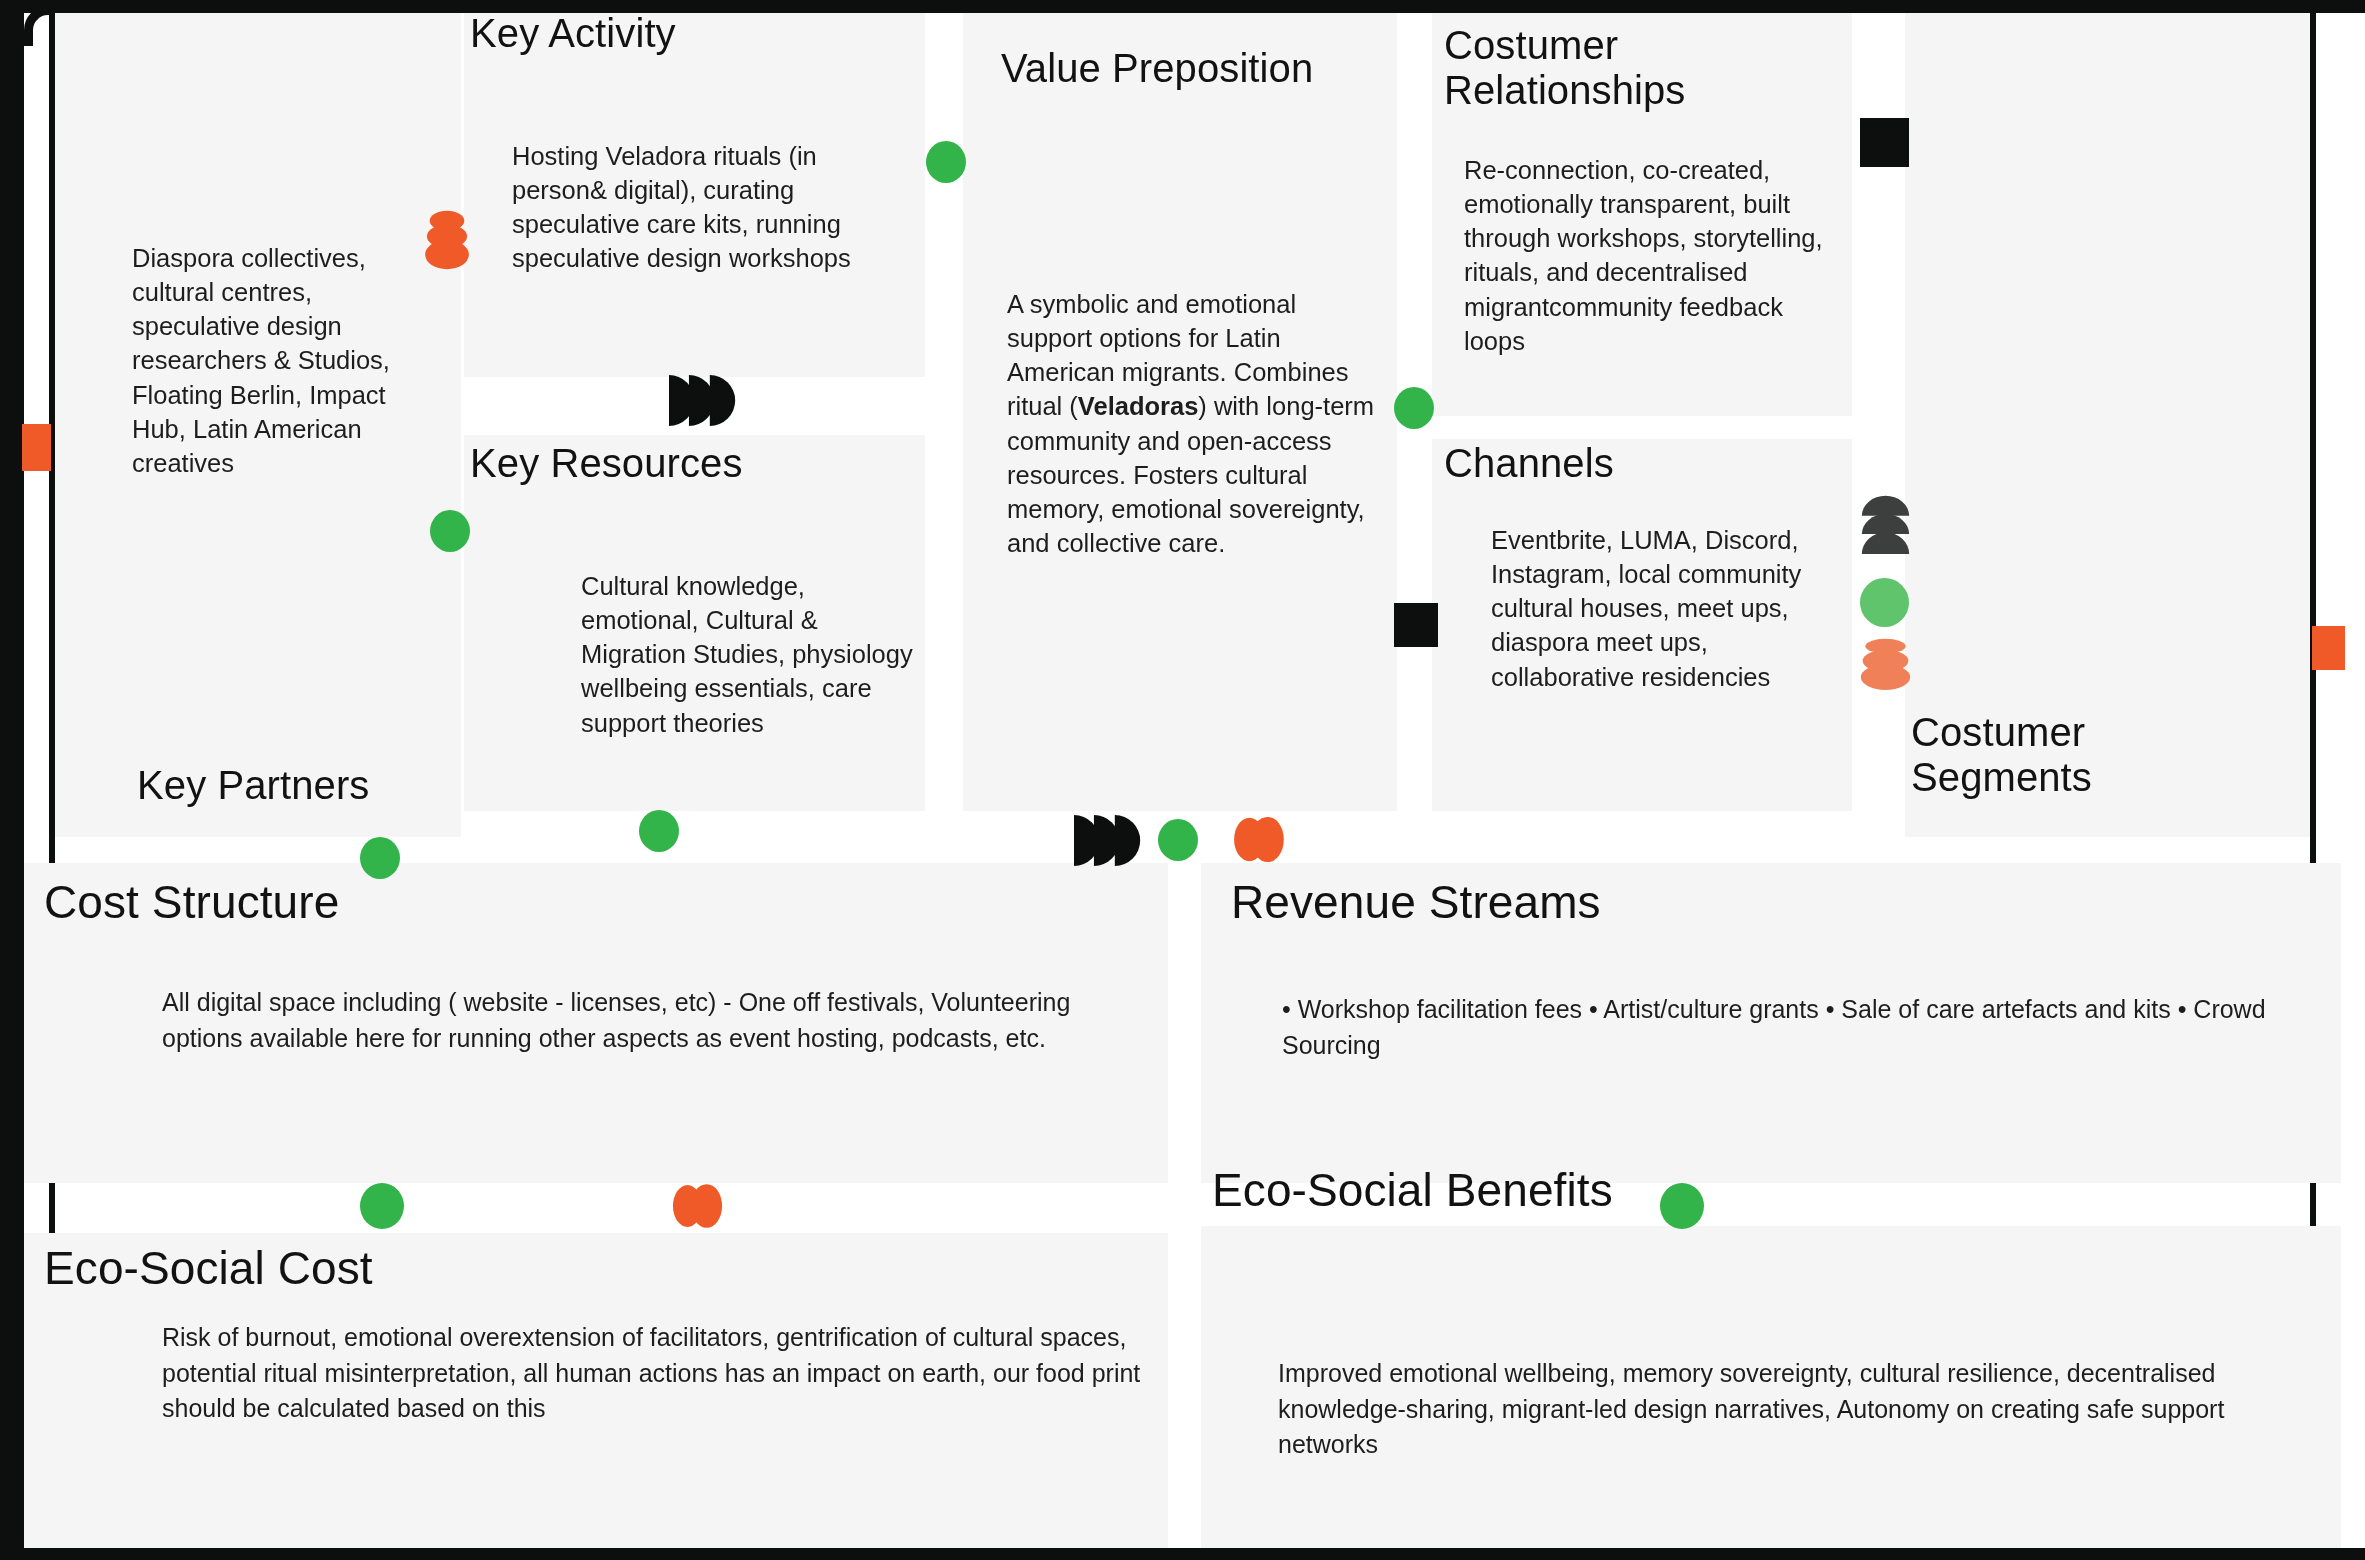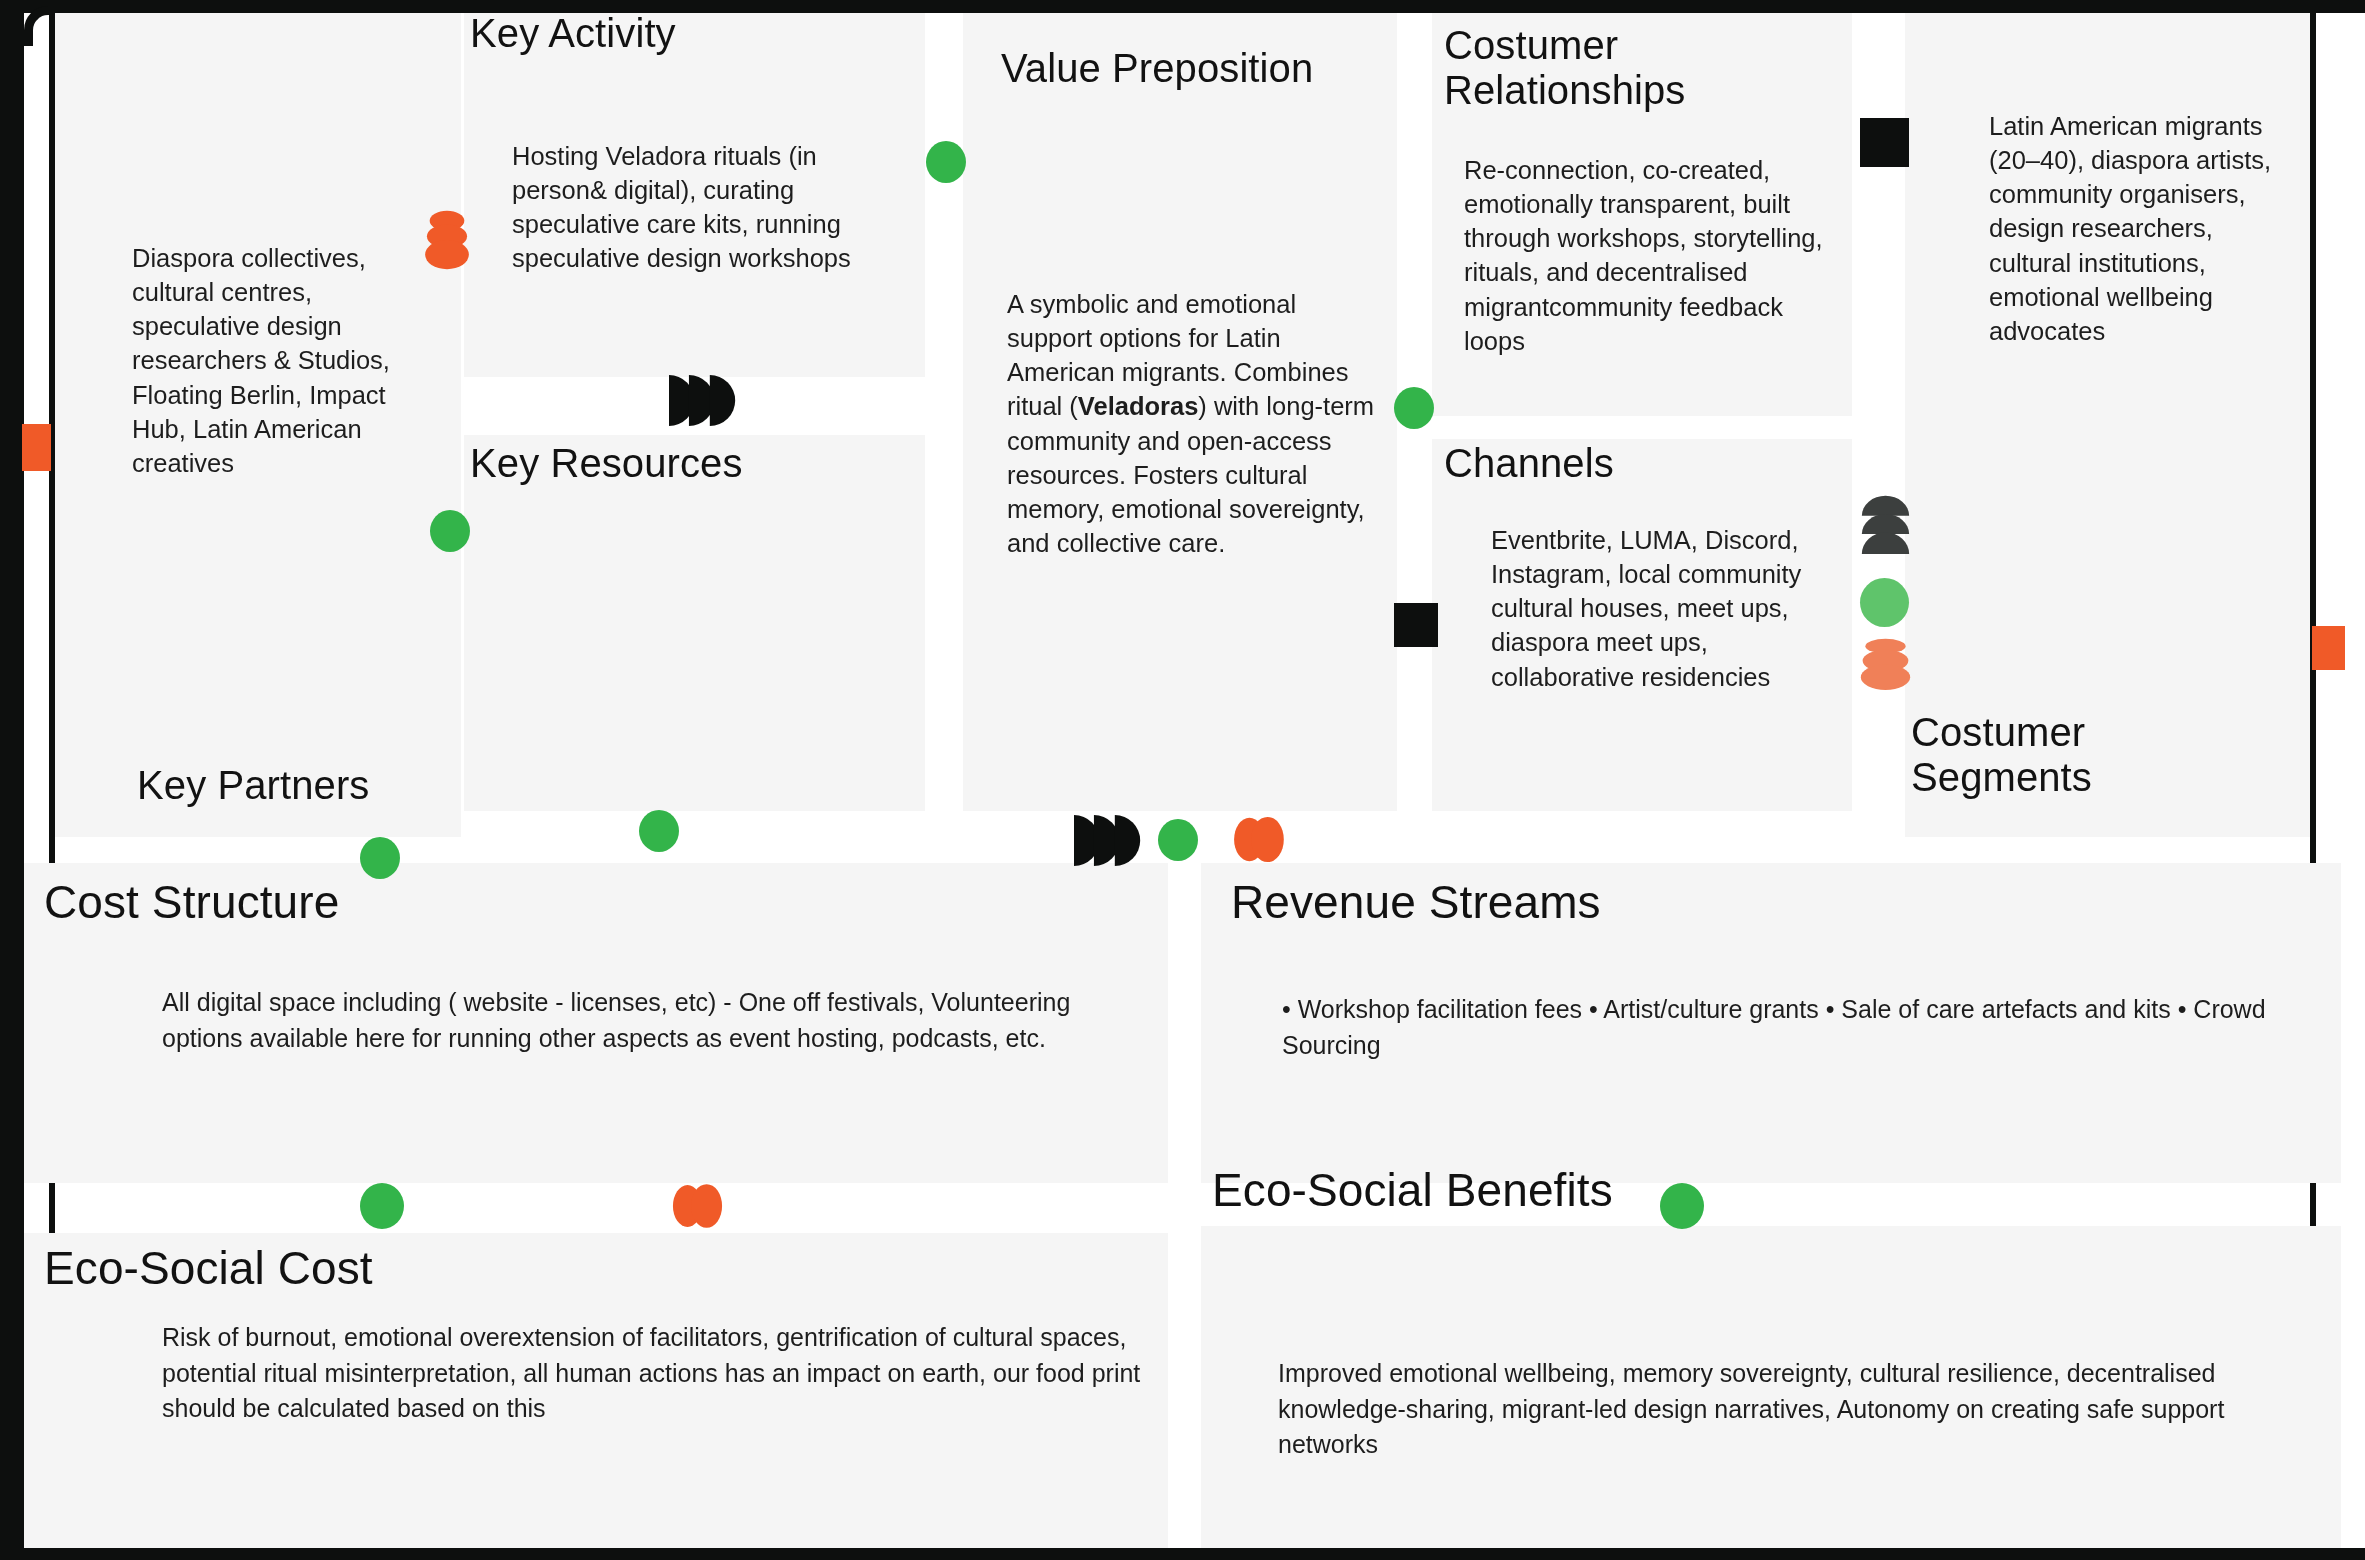--- a/index.html
+++ b/index.html
@@ -108,36 +108,36 @@
   <div class="panel" style="left:55px; top:12.7px; width:406px; height:824px;"></div>
   <div class="panel-body b-col" style="left:132px; top:241px; width:273px;">Diaspora collectives, cultural centres, speculative design researchers &amp; Studios, Floating Berlin, Impact Hub, Latin American creatives</div>
   <div class="panel-heading h-lg" style="left:137px; top:763px; width:291px;">Key Partners</div>
 
   <div class="panel" style="left:464px; top:12.7px; width:461px; height:364px;"></div>
   <div class="panel-heading h-lg" style="left:470px; top:11px; width:382px;">Key Activity</div>
   <div class="panel-body b-col" style="left:512px; top:139px; width:391px;">Hosting Veladora rituals (in person&amp; digital), curating speculative care kits, running speculative design workshops</div>
 
   <div class="panel" style="left:464px; top:435px; width:461px; height:376px;"></div>
   <div class="panel-heading h-lg" style="left:470px; top:441px; width:382px;">Key Resources</div>
+  <div class="panel-body b-col" style="left:581px; top:569px; width:337px;">Cultural knowledge, emotional, Cultural &amp; Migration Studies, physiology wellbeing essentials, care support theories</div>
 
   <div class="panel" style="left:963px; top:12.7px; width:434px; height:798px;"></div>
   <div class="panel-heading h-lg" style="left:1001px; top:46px; width:400px;">Value Preposition</div>
   <div class="panel-body b-col" style="left:1007px; top:287px; width:380px;"><span>A symbolic and emotional support options for Latin American migrants. Combines ritual (</span><span class="bold-inline">Veladoras</span><span>) with long-term community and open-access resources. Fosters cultural memory, emotional sovereignty, and collective care.</span></div>
 
   <div class="panel" style="left:1432px; top:12.7px; width:420px; height:403px;"></div>
   <div class="panel-heading h-lg" style="left:1444px; top:23px; width:364px;">Costumer
 Relationships</div>
   <div class="panel-body b-col" style="left:1464px; top:153px; width:382px;">Re-connection, co-created, emotionally transparent, built through workshops, storytelling, rituals, and decentralised migrantcommunity feedback loops</div>
 
   <div class="panel" style="left:1432px; top:439px; width:420px; height:372px;"></div>
   <div class="panel-heading h-lg" style="left:1444px; top:441px; width:364px;">Channels</div>
   <div class="panel-body b-col" style="left:1491px; top:523px; width:355px;">Eventbrite, LUMA, Discord, Instagram, local community cultural houses, meet ups, diaspora meet ups, collaborative residencies</div>
 
   <div class="panel" style="left:1905px; top:12.7px; width:405px; height:824px;"></div>
-  <div class="panel-body b-col" style="left:1989px; top:109px; width:309px;">Latin American migrants (20–40), diaspora artists, community organisers, design researchers, cultural institutions, emotional wellbeing advocates</div>
   <div class="panel-heading h-lg" style="left:1911px; top:710px; width:364px;">Costumer
 Segments</div>
 
   <div class="panel" style="left:24px; top:863px; width:1144px; height:320px;"></div>
   <div class="panel-heading h-md" style="left:44px; top:876px; width:455px;">Cost Structure</div>
   <div class="panel-body b-wide" style="left:162px; top:985px; width:988px;">All digital space including ( website - licenses, etc) - One off festivals, Volunteering options available here for running other aspects as event hosting, podcasts, etc.</div>
 
   <div class="panel" style="left:1201px; top:863px; width:1140px; height:320px;"></div>
   <div class="panel-heading h-md" style="left:1212px; top:876px; width:546px;margin-left:19px;">Revenue Streams</div>
   <div class="panel-body b-wide" style="left:1282px; top:992px; width:1029px;">• Workshop facilitation fees  • Artist/culture grants  • Sale of care artefacts and kits • Crowd Sourcing</div>

